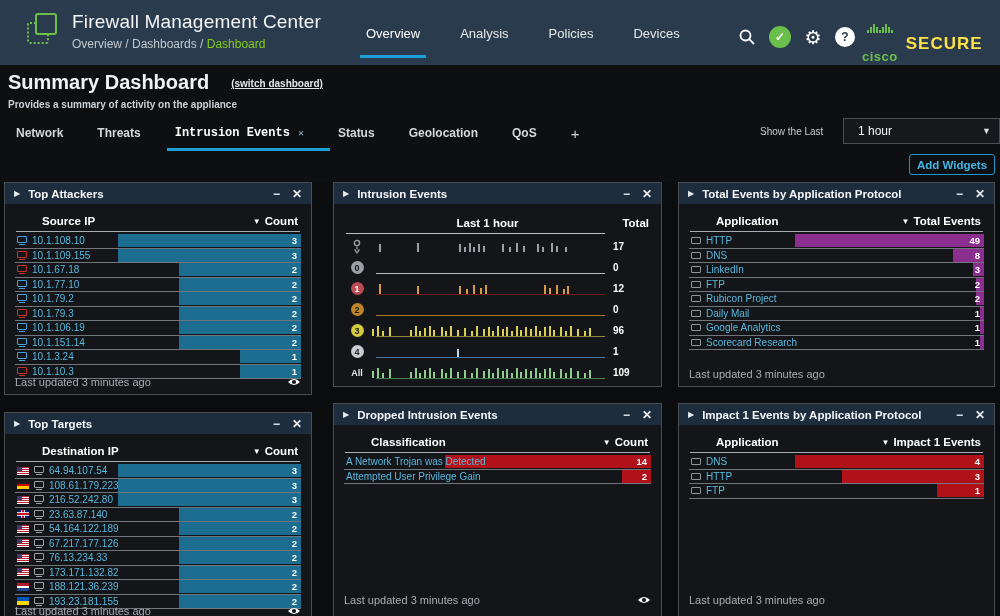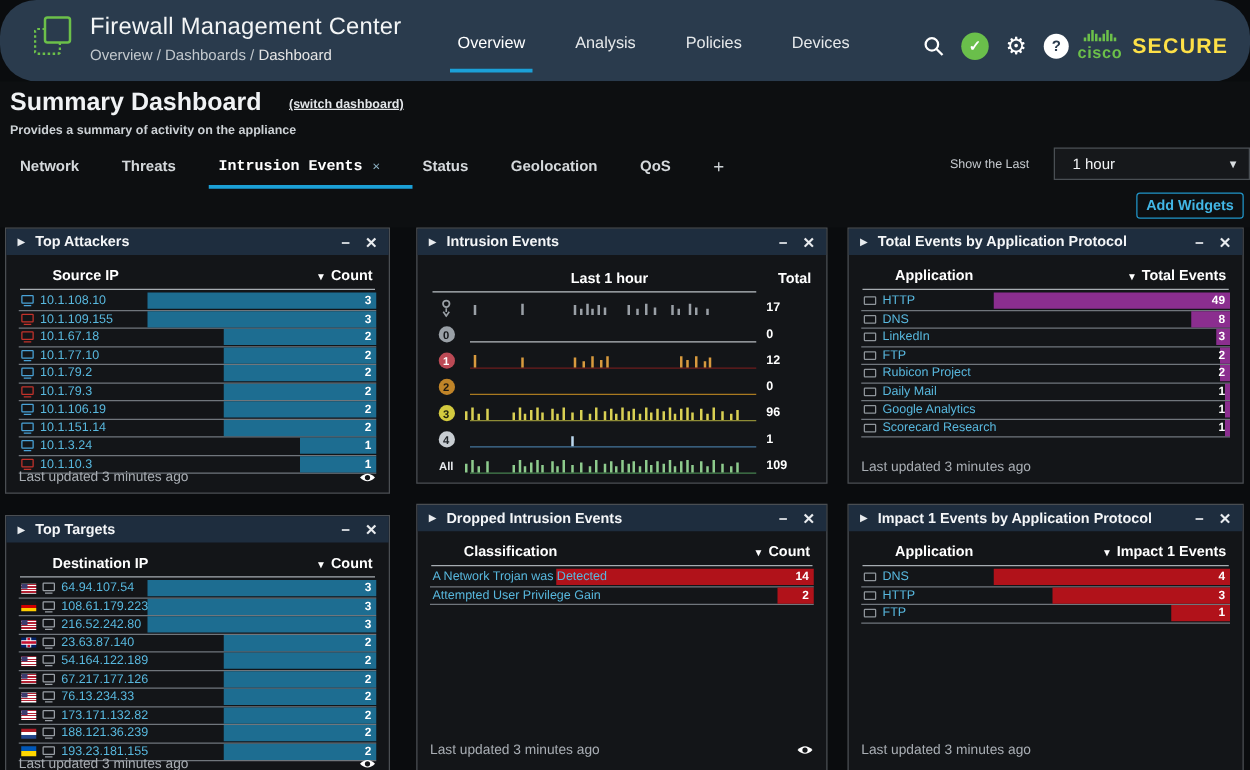--- a/index.html
+++ b/index.html
@@ -1,41 +1,41 @@
 <!DOCTYPE html>
 <html><head>
 <meta charset="utf-8">
 <style>
   * { box-sizing: border-box; margin: 0; padding: 0; }
   body { background:#060708; font-family:"Liberation Sans", sans-serif; }
   .screen { position:relative; width:1000px; height:616px; overflow:hidden; background:#0a0c0e; }
 
   
-  .appbar { position:absolute; top:0; left:0; width:1000px; height:65px; background:#2a3b4d;border-radius:29px; }
+  .appbar { position:absolute; top:0; left:0; width:1000px; height:65px; background:#2a3b4d; }
   .fmc-logo { position:absolute; left:27px; top:13px; width:34px; height:38px; }
   .fmc-logo .sq1 { position:absolute; top:0; left:8px; width:22px; height:22px; border:2px solid #6cc04a; border-radius:3px; background:#2a3b4d; }
   .fmc-logo .sq2 { position:absolute; top:9px; left:0; width:22px; height:22px; border:2px dotted #6cc04a; border-radius:3px; }
   .titleblock { position:absolute; left:72px; top:11px; }
   .apptitle { font-size:19px; color:#f3f5f6; letter-spacing:0.2px; }
   .breadcrumb { font-size:12px; color:#c3c9ce; margin-top:4px; }
-  .bc-current { color:#e5e5e5; cursor:pointer; }
+  .bc-current { color:#84cc16; cursor:pointer; }
   .mainnav { position:absolute; left:362px; top:0; height:65px; display:flex; align-items:center; gap:32px; }
   .nav-item { position:relative; color:#e6e9eb; font-size:13px; padding:24px 4px 22px; cursor:pointer; }
   .nav-item.active { color:#ffffff; }
   .nav-item.active::after { content:""; position:absolute; left:-2px; right:-2px; bottom:5px; height:3px; background:#1ba0d7; }
   .hdr-icons { position:absolute; left:736px; top:26px; display:flex; gap:11px; align-items:center; }
   .ic-btn { width:22px; height:22px; display:flex; align-items:center; justify-content:center; cursor:pointer; }
   .ic-check { background:#6abf4b; border-radius:50%; color:#fff; font-size:12px; font-weight:bold; }
   .ic-gear { color:#fff; font-size:19px; }
   .ic-help { background:#fff; border-radius:50%; color:#2a3b4d; font-size:12px; font-weight:bold; width:20px; height:20px; }
   .brand { position:absolute; left:862px; top:24px; display:flex; align-items:center; }
   .cisco-wrap { display:flex; flex-direction:column; align-items:center; }
   .cisco-bars { display:flex; align-items:flex-end; gap:1.5px; height:9px; margin-bottom:1px; }
   .cisco-bars i { width:1.5px; background:#6cc04a; display:block; }
-  .cisco-word { color:#6cc04a; font-weight:bold; font-size:13px; letter-spacing:0.5px; }
+  .cisco-word { color:#6cc04a; font-weight:bold; font-size:13px; letter-spacing:0.5px;margin-top:15px; }
   .secure-word { color:#fde047; font-weight:bold; font-size:17px; letter-spacing:1px; margin-left:8px; }
 
   
   .pagehead { position:absolute; top:65px; left:0; width:1000px; height:117px; background:#0d0f11; }
   .pg-title { position:absolute; left:8px; top:6px; font-size:20px; font-weight:bold; color:#f0f2f4; }
   .switch-link { font-size:10px; font-weight:bold; color:#e4e7ea; text-decoration:underline; margin-left:22px; vertical-align:2px; cursor:pointer; }
   .pg-sub { position:absolute; left:8px; top:34px; font-size:10px; font-weight:bold; color:#ccd1d5; }
   .tabs { position:absolute; left:0; top:52px; height:32px; display:flex; align-items:center; padding-left:14px; gap:30px; }
   .tab { position:relative; font-size:12px; font-weight:bold; color:#d4d8db; padding:9px 2px; cursor:pointer; white-space:nowrap; }
   .tab.active { color:#ffffff;font-family:Liberation Mono, monospace; }

